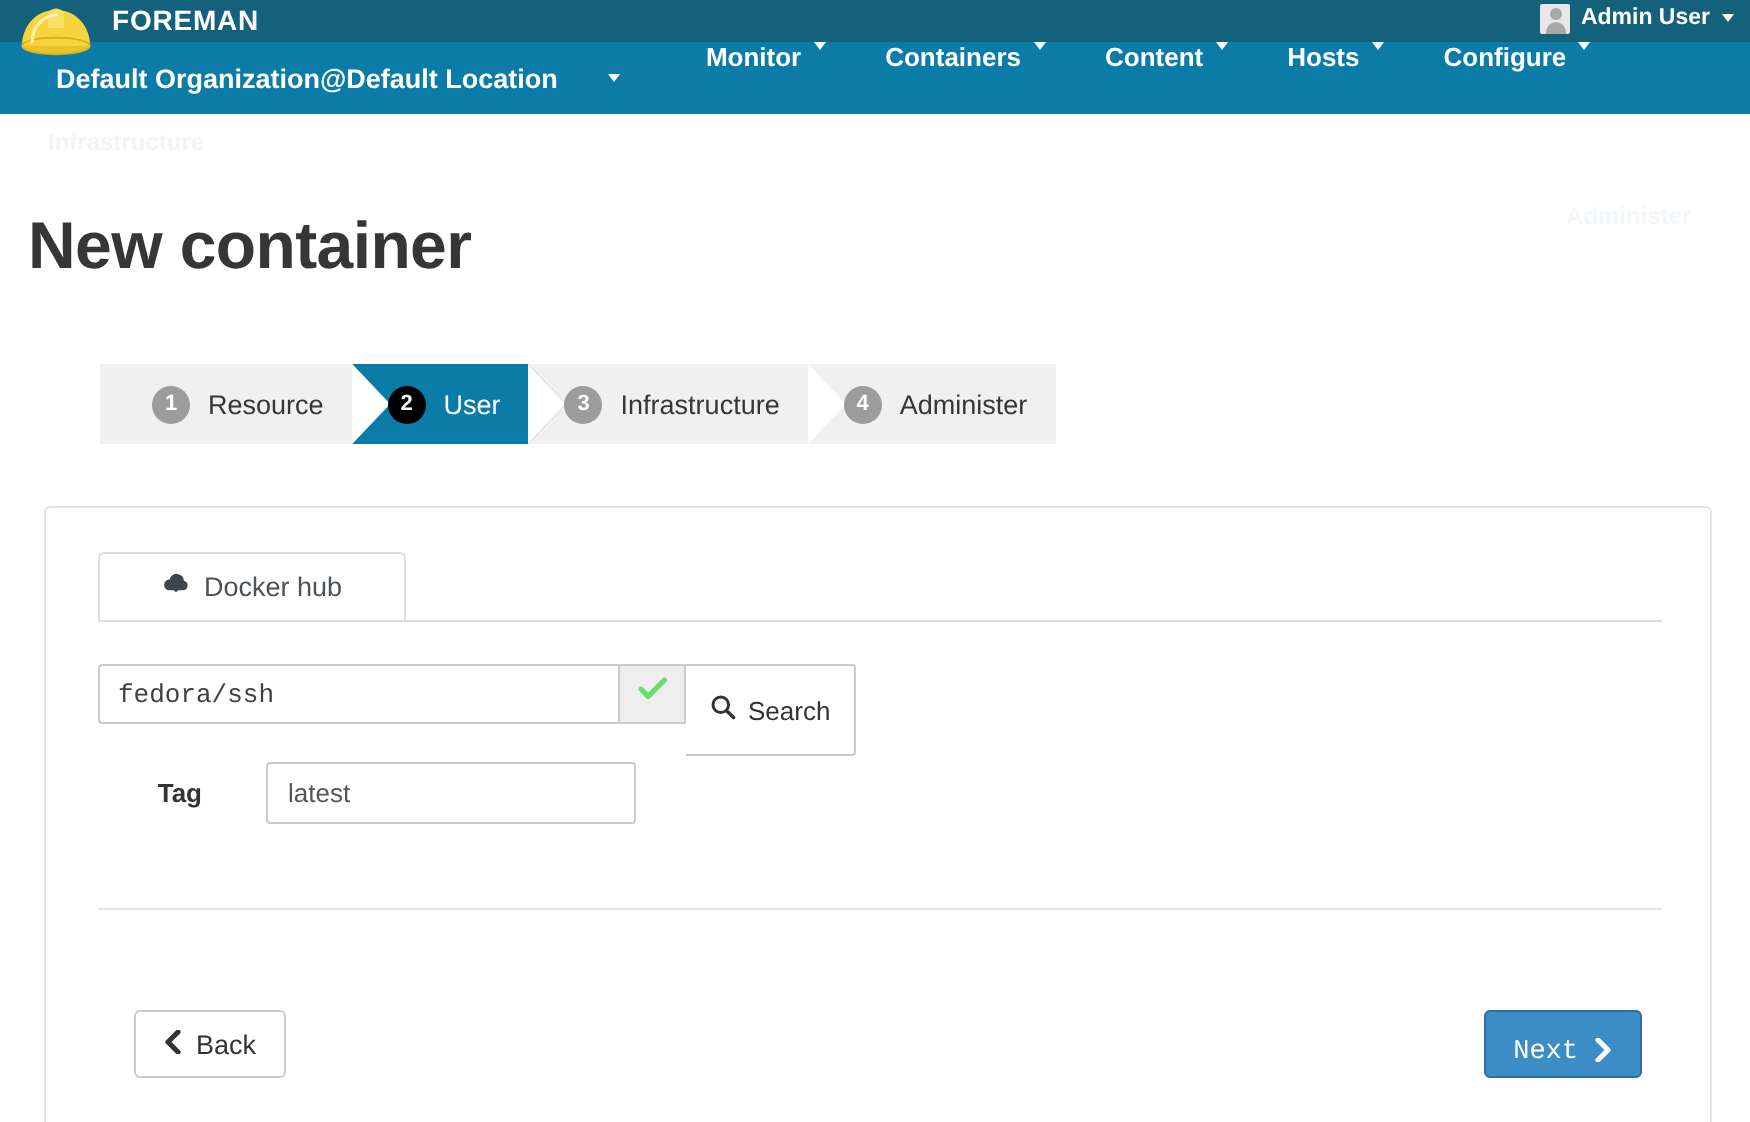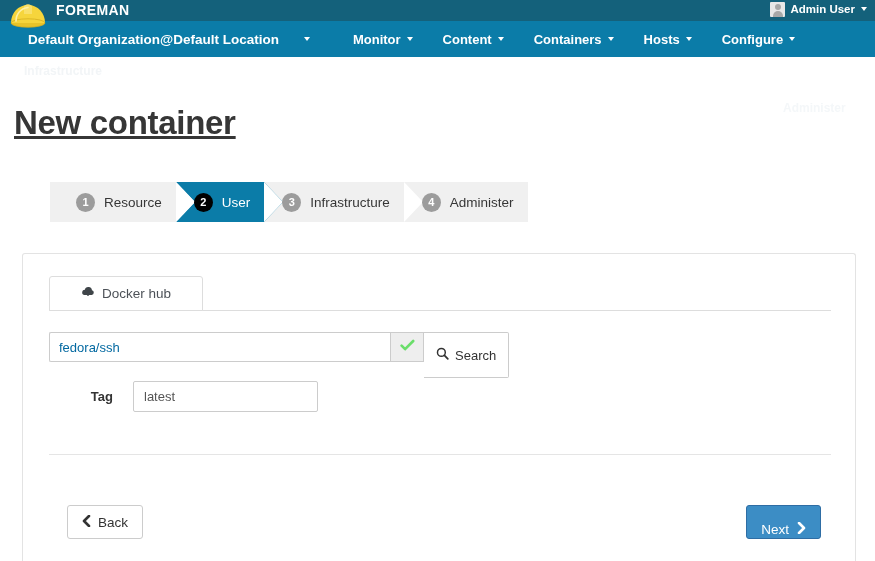--- a/index.html
+++ b/index.html
@@ -62,40 +62,39 @@
   }
   .nav-context {
     color: #ffffff; font-size: 13.5px; font-weight: bold;
     padding-left: 28px; display: flex; align-items: center; gap: 24px;
     height: 28px;
   }
   .nav-context .caret-down { color: #ffffff; }
   .nav-items { display: flex; align-items: center; margin-left: 28px; height: 36px; }
   .nav-item {
     color: #ffffff; font-size: 13px; font-weight: bold;
-    padding: 0 15px; height: 36px; display: flex; align-items: center; gap: 5px;
+    padding: 0 15px; height: 36px; display: flex; align-items: flex-start; gap: 5px;
     cursor: pointer;
   }
 
   
   .ghost-breadcrumb {
     position: absolute; left: 24px; top: 64px;
     font-size: 12px; color: #f2f5f7; font-weight: bold;
   }
   .ghost-administer {
     position: absolute; left: 783px; top: 101px;
     font-size: 12px; color: #f4f7f9; font-weight: bold;
   }
 
   
   .page-title {
     position: absolute; left: 14px; top: 104px;
     font-size: 33px; color: #363636; font-weight: bold;
     letter-spacing: -0.3px;
-    text-decoration: underline;
   }
 
   
   .wizard {
     position: absolute; left: 50px; top: 182px;
     display: flex; align-items: stretch; height: 40px;
   }
   .step {
     position: relative; height: 40px;
     display: flex; align-items: center;
@@ -159,80 +158,80 @@
     margin-bottom: -1px;
     cursor: pointer;
   }
 
   
   .search-row {
     position: absolute; left: 26px; top: 78px;
     display: flex; align-items: stretch; height: 30px;
   }
   .search-input {
-    width: 341px; height: 30px;
+    width: 260px; height: 30px;
     border: 1px solid #cccccc; border-right: none;
     border-radius: 2px 0 0 2px;
-    padding: 0 9px; font-size: 13px; color: #0369a1;
-    font-family: Liberation Sans, sans-serif;
+    padding: 0 9px; font-size: 13px; color: #404040;
+    font-family: Liberation Mono, monospace;
     background: #ffffff; outline: none;
   }
   .input-addon {
     width: 34px; height: 30px;
     border: 1px solid #cccccc;
     background: #eeeeee;
     display: flex; align-items: center; justify-content: center;
   }
   .btn-search {
     height: 46px; padding: 0 12px;
     border: 1px solid #cccccc; border-left: none;
     border-radius: 0 2px 2px 0;
     background: #ffffff; color: #333333;
     font-size: 13px; font-family: "Liberation Sans", sans-serif;
     display: flex; align-items: center; gap: 6px; cursor: pointer;
   }
 
   
   .tag-row {
-    position: absolute; left: 42px; top: 127px;
+    position: absolute; left: 30px; top: 127px;
     display: flex; align-items: center;
   }
   .tag-label {
     width: 68px; text-align: right; padding-right: 20px;
     font-size: 13px; font-weight: bold; color: #333333;
   }
   .tag-select {
     width: 185px; height: 31px;
     border: 1px solid #cccccc; border-radius: 2px;
     background: #ffffff; padding: 0 10px;
     font-size: 13px; color: #555555;
     font-family: "Liberation Sans", sans-serif;
-    display: flex; align-items: center; cursor: pointer;
+    display: flex; align-items: center; cursor: pointer; margin-left: 12px;
   }
 
   
   .footer-divider {
     position: absolute; left: 26px; top: 200px;
     width: 782px; height: 1px; background: #e5e5e5;
   }
   .btn-back {
     position: absolute; left: 44px; top: 251px;
     height: 34px; padding: 0 14px;
     border: 1px solid #cccccc; border-radius: 3px;
     background: #ffffff; color: #333333;
     font-size: 13.5px; font-family: "Liberation Sans", sans-serif;
     display: flex; align-items: center; gap: 7px; cursor: pointer;
   }
   .btn-next {
     position: absolute; right: 34px; top: 251px;
-    height: 34px; padding: 16px 14px;
+    height: 34px; padding: 4px 14px;
     border: 1px solid #2e6da4; border-radius: 3px;
     background: #3c8dc5; color: #ffffff;
-    font-size: 13.5px; font-family: Liberation Sans, sans-serif;
-    display: flex; align-items: flex-start; gap: 8px; cursor: pointer;
+    font-size: 13.5px; font-family: Liberation Mono, monospace;
+    display: flex; align-items: flex-end; gap: 8px; cursor: pointer;
   }
   .chev { display: inline-block; line-height: 1; font-size: 12px; }
 </style>
 </head>
 <body>
 
 <div class="topbar"></div>
 
 <div class="brand-logo">
   <svg width="40" height="27" viewBox="0 0 40 27">
@@ -256,25 +255,25 @@
   <div class="nav-context">
     <span>Default Organization@Default Location</span>
     <span class="caret-down"></span>
   </div>
   <div class="nav-items">
     <div class="nav-item">
       <span>Monitor</span>
       <span class="caret-down"></span>
     </div>
     <div class="nav-item">
+      <span>Containers</span>
+      <span class="caret-down"></span>
+    </div>
+    <div class="nav-item">
       <span>Content</span>
-      <span class="caret-down"></span>
-    </div>
-    <div class="nav-item">
-      <span>Containers</span>
       <span class="caret-down"></span>
     </div>
     <div class="nav-item">
       <span>Hosts</span>
       <span class="caret-down"></span>
     </div>
     <div class="nav-item">
       <span>Configure</span>
       <span class="caret-down"></span>
     </div>

